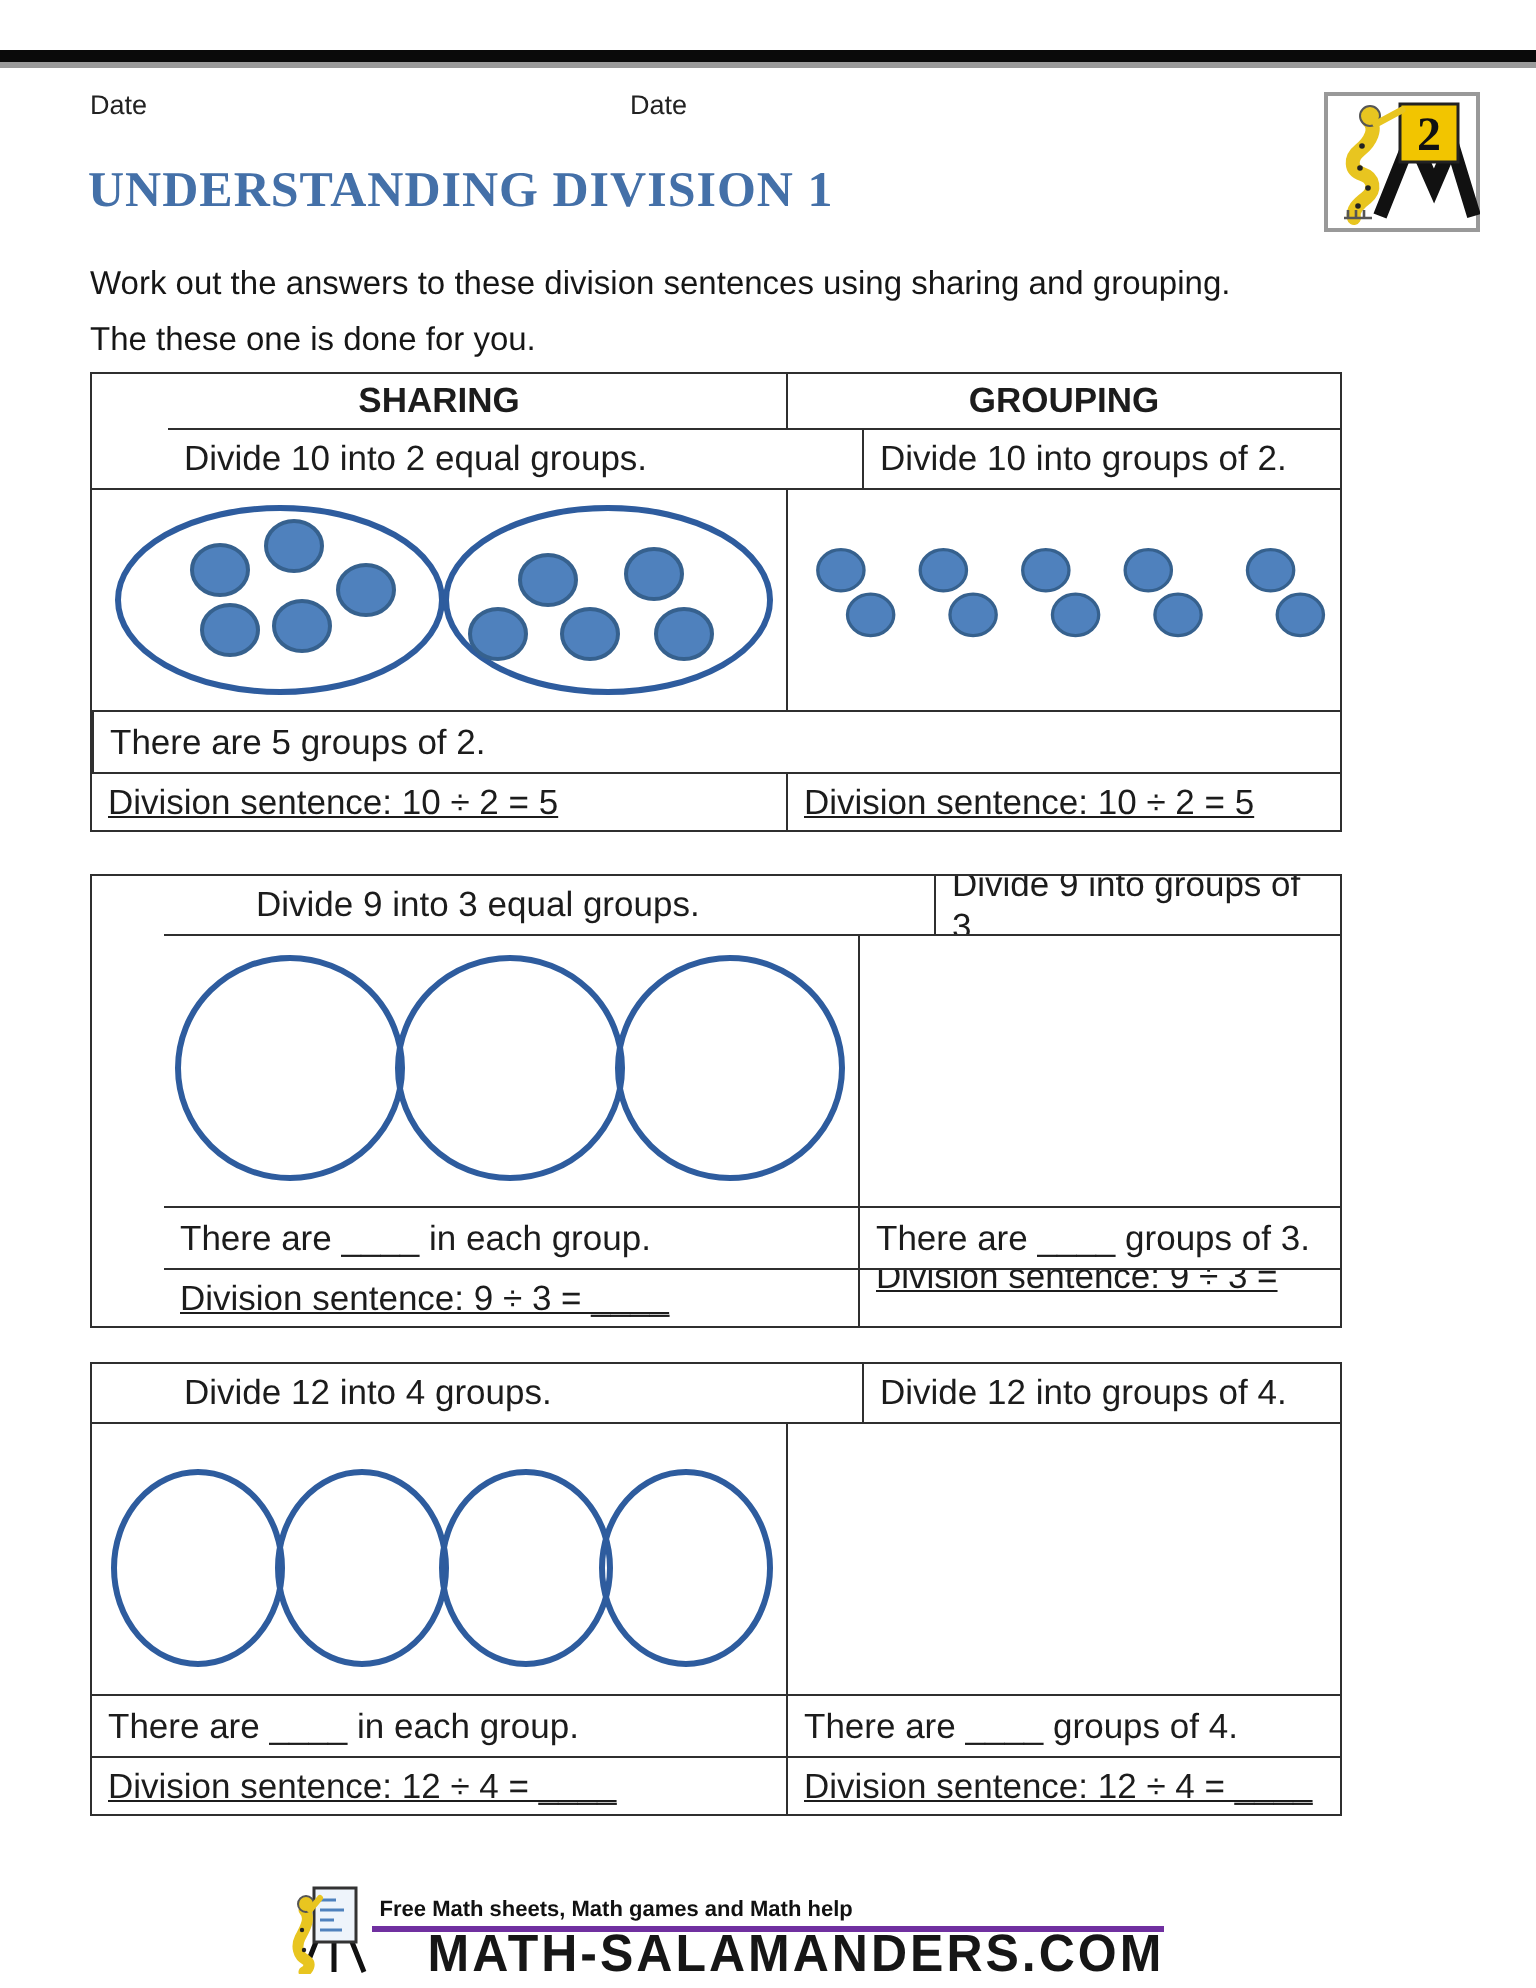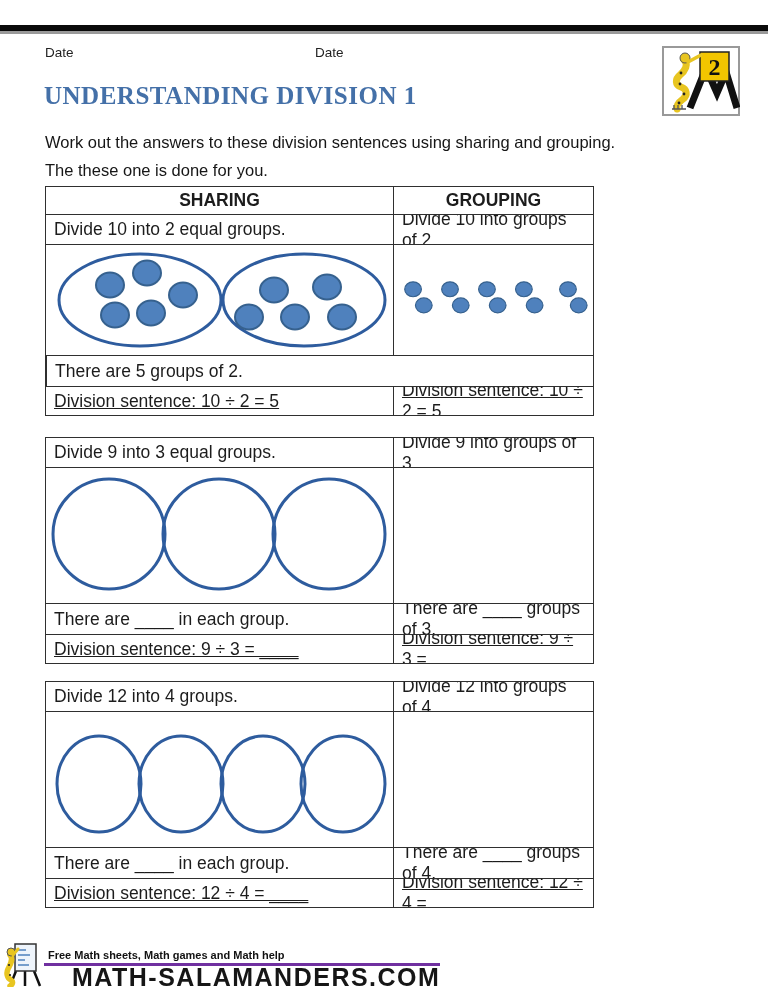--- a/index.html
+++ b/index.html
@@ -15,45 +15,45 @@
   .page-title{
     position:absolute;left:44px;top:82px;
     font-family:"Liberation Serif","DejaVu Serif",serif;
     font-size:25px;font-weight:600;color:#4470A8;letter-spacing:.5px;
   }
   .instructions{position:absolute;left:45px;top:128px;font-size:16.5px;line-height:28px;color:#161616;}
   
   .corner-logo{position:absolute;left:662px;top:46px;width:78px;height:70px;}
   
   .wtable{
-    position:absolute;left:45px;width:549px;
+    position:absolute;left:45px;width:626px;
     border:1.6px solid #2f2f2f;box-sizing:border-box;
     font-size:17.5px;
   }
   .row{display:flex;border-top:1.6px solid #2f2f2f;}
   .row:first-child{border-top:none;}
   .cell{
     box-sizing:border-box;display:flex;align-items:center;
     padding:0 8px;overflow:hidden;
   }
   .cell.c1{width:347px;}
   .cell.c2{flex:1;border-left:1.6px solid #2f2f2f;}
   .cell.h{justify-content:center;font-weight:bold;font-size:17.5px;}
   .cell.img{padding:0;align-items:flex-start;}
   .r-head{height:27px;}
-  .r-prompt{height:29px;}
+  .r-prompt{height:29px;margin-left:38px;}
   .r-res{height:30px;}
   .r-sent{height:28px;text-decoration:underline;}
   #table-1 .r-img{height:110px;}
   #table-2 .r-img,#table-3 .r-img{height:135px;}
   #table-1{top:186px;}
-  #table-2{top:437px;}
+  #table-2{top:437px;padding-left:36px;}
   #table-3{top:681px;}
   
-  .footer{position:absolute;left:0;top:941px;width:724px;display:flex;justify-content:flex-start;}
+  .footer{position:absolute;left:0;top:941px;width:724px;display:flex;justify-content:center;}
   .footer-inner{display:flex;align-items:flex-end;}
   .footer-text{display:flex;flex-direction:column;margin-left:2px;}
   .footer-tagline{font-size:11px;font-weight:bold;color:#111;letter-spacing:0;padding:0 2px 2px 4px;}
   .footer-line{height:3px;background:#7030A0;margin-bottom:1px;}
   .footer-site{font-size:25px;font-weight:bold;color:#161616;letter-spacing:1.5px;line-height:20px;
     font-family:"Liberation Sans",sans-serif;transform:scaleY(1.05);margin-left:28px;}
   svg{display:block;}
 </style>
 </head>
 <body>

